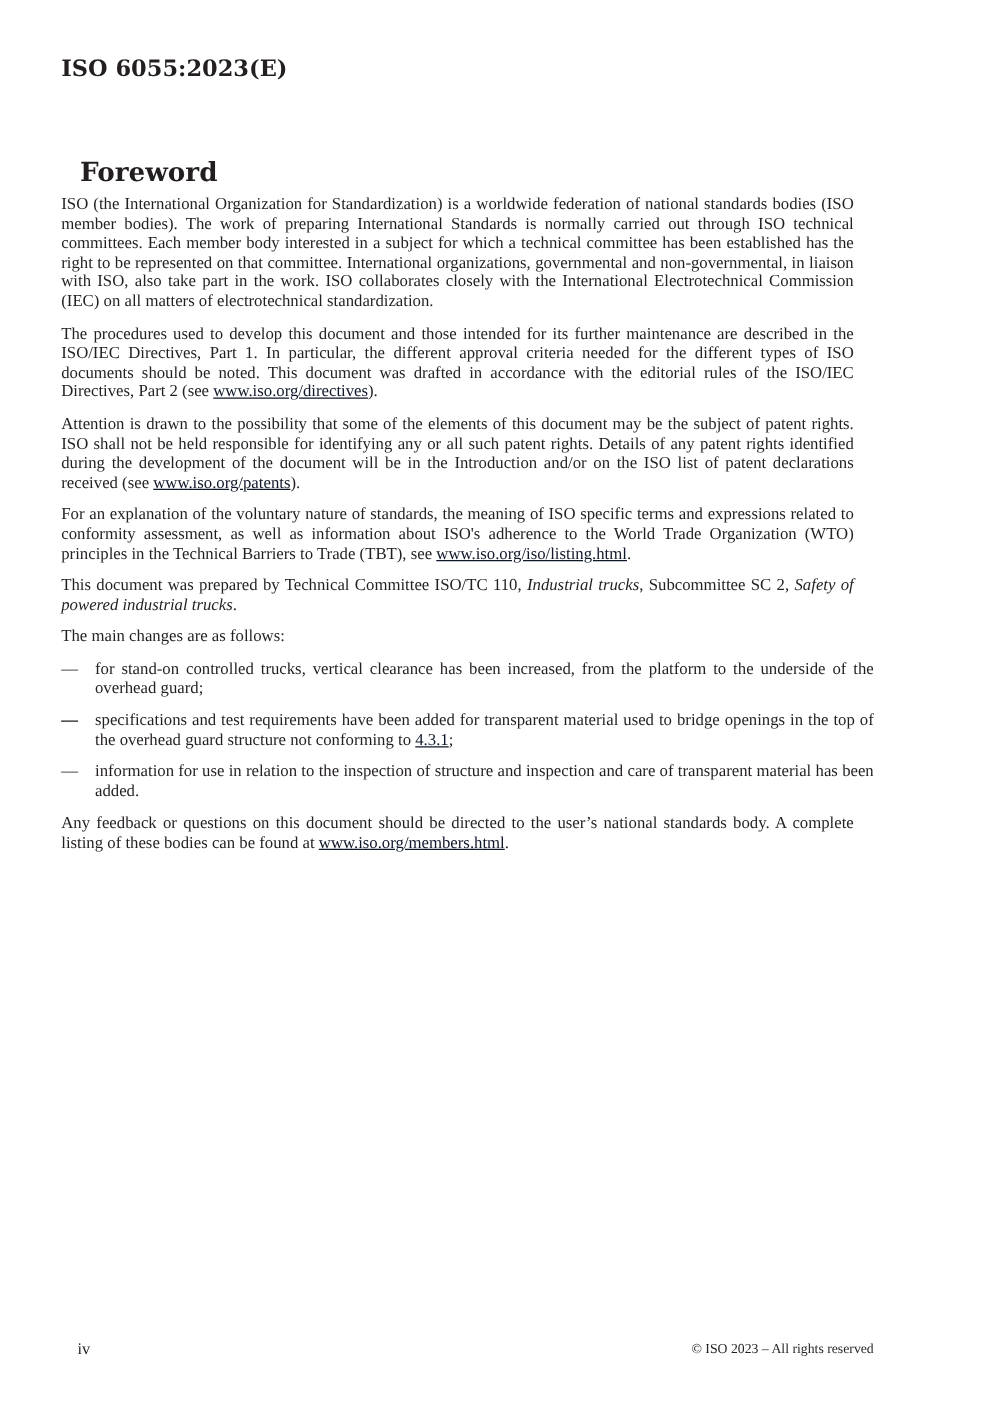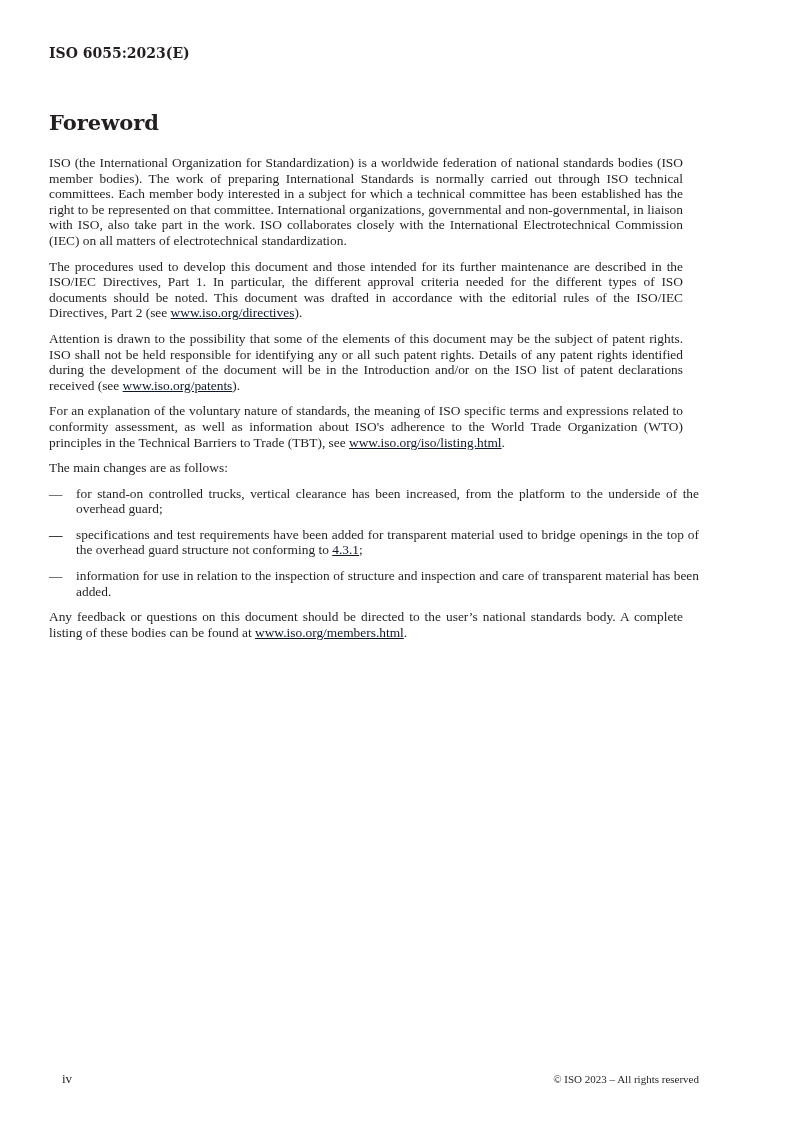--- a/index.html
+++ b/index.html
@@ -1,21 +1,21 @@
 <!DOCTYPE html>
 <html><head>
 <meta charset="utf-8">
 <style>
   html, body { margin: 0; padding: 0; background: #ffffff; }
   body { width: 793px; height: 1122px; position: relative; overflow: hidden;
          font-family: "DejaVu Serif", "Liberation Serif", serif; color: #231f20; }
-  .doc-id { position: absolute; left: 49px; top: 45px; font-size: 14px; font-weight: bold;
+  .doc-id { position: absolute; left: 49px; top: 45px; font-size: 18px; font-weight: bold;
             font-family: "DejaVu Serif", serif; letter-spacing: 0; }
   .title { position: absolute; left: 49px; top: 110px; font-size: 21px; font-weight: bold;
-           margin: 0; font-family: "DejaVu Serif", serif; }
+           margin: 15px; font-family: "DejaVu Serif", serif; }
   .body { position: absolute; left: 49px; top: 155px; width: 650px;
           font-family: "Liberation Serif", serif; font-size: 13.4px; line-height: 15.6px; }
   .body p { margin: 0 16px 10px 0; text-align: justify; }
   .body a { color: #0f172a; text-decoration: underline; }
   .list { margin: 0; padding: 0; list-style: none; }
   .list li { position: relative; padding-left: 27px; margin: 0 0 10px 0; text-align: justify; }
   .dash { position: absolute; left: 0; top: 0; }
   .footer { position: absolute; left: 62px; right: 94px; top: 1073px; font-size: 11px;
             font-family: "Liberation Serif", serif; display: flex; justify-content: space-between; }
   .footer .page { font-size: 13px; margin-top: -2px; }
@@ -24,20 +24,21 @@
 <body>
 
 <div class="doc-id">ISO 6055:2023(E)</div>
 <h1 class="title">Foreword</h1>
 
 <div class="body">
   <p>ISO (the International Organization for Standardization) is a worldwide federation of national standards bodies (ISO member bodies). The work of preparing International Standards is normally carried out through ISO technical committees. Each member body interested in a subject for which a technical committee has been established has the right to be represented on that committee. International organizations, governmental and non-governmental, in liaison with ISO, also take part in the work. ISO collaborates closely with the International Electrotechnical Commission (IEC) on all matters of electrotechnical standardization.</p>
   <p><span>The procedures used to develop this document and those intended for its further maintenance are described in the ISO/IEC Directives, Part 1. In particular, the different approval criteria needed for the different types of ISO documents should be noted. This document was drafted in accordance with the editorial rules of the ISO/IEC Directives, Part 2 (see </span><a>www.iso.org/directives</a><span>).</span></p>
   <p><span>Attention is drawn to the possibility that some of the elements of this document may be the subject of patent rights. ISO shall not be held responsible for identifying any or all such patent rights. Details of any patent rights identified during the development of the document will be in the Introduction and/or on the ISO list of patent declarations received (see </span><a>www.iso.org/patents</a><span>).</span></p>
   <p><span>For an explanation of the voluntary nature of standards, the meaning of ISO specific terms and expressions related to conformity assessment, as well as information about ISO's adherence to the World Trade Organization (WTO) principles in the Technical Barriers to Trade (TBT), see </span><a>www.iso.org/iso/listing.html</a><span>.</span></p>
+  <p><span>This document was prepared by Technical Committee ISO/TC 110, </span><i>Industrial trucks</i><span>, Subcommittee SC 2, </span><i>Safety of powered industrial trucks</i><span>.</span></p>
   <p>The main changes are as follows:</p>
   <ul class="list">
     <li><span class="dash">—</span><span>for stand-on controlled trucks, vertical clearance has been increased, from the platform to the underside of the overhead guard;</span></li>
     <li><span class="dash">—</span></li>
     <li><span class="dash">—</span><span>specifications and test requirements have been added for transparent material used to bridge openings in the top of the overhead guard structure not conforming to </span><a>4.3.1</a><span>;</span></li>
     <li><span class="dash">—</span><span>information for use in relation to the inspection of structure and inspection and care of transparent material has been added.</span></li>
   </ul>
   <p><span>Any feedback or questions on this document should be directed to the user’s national standards body. A complete listing of these bodies can be found at </span><a>www.iso.org/members.html</a><span>.</span></p>
 </div>
 

